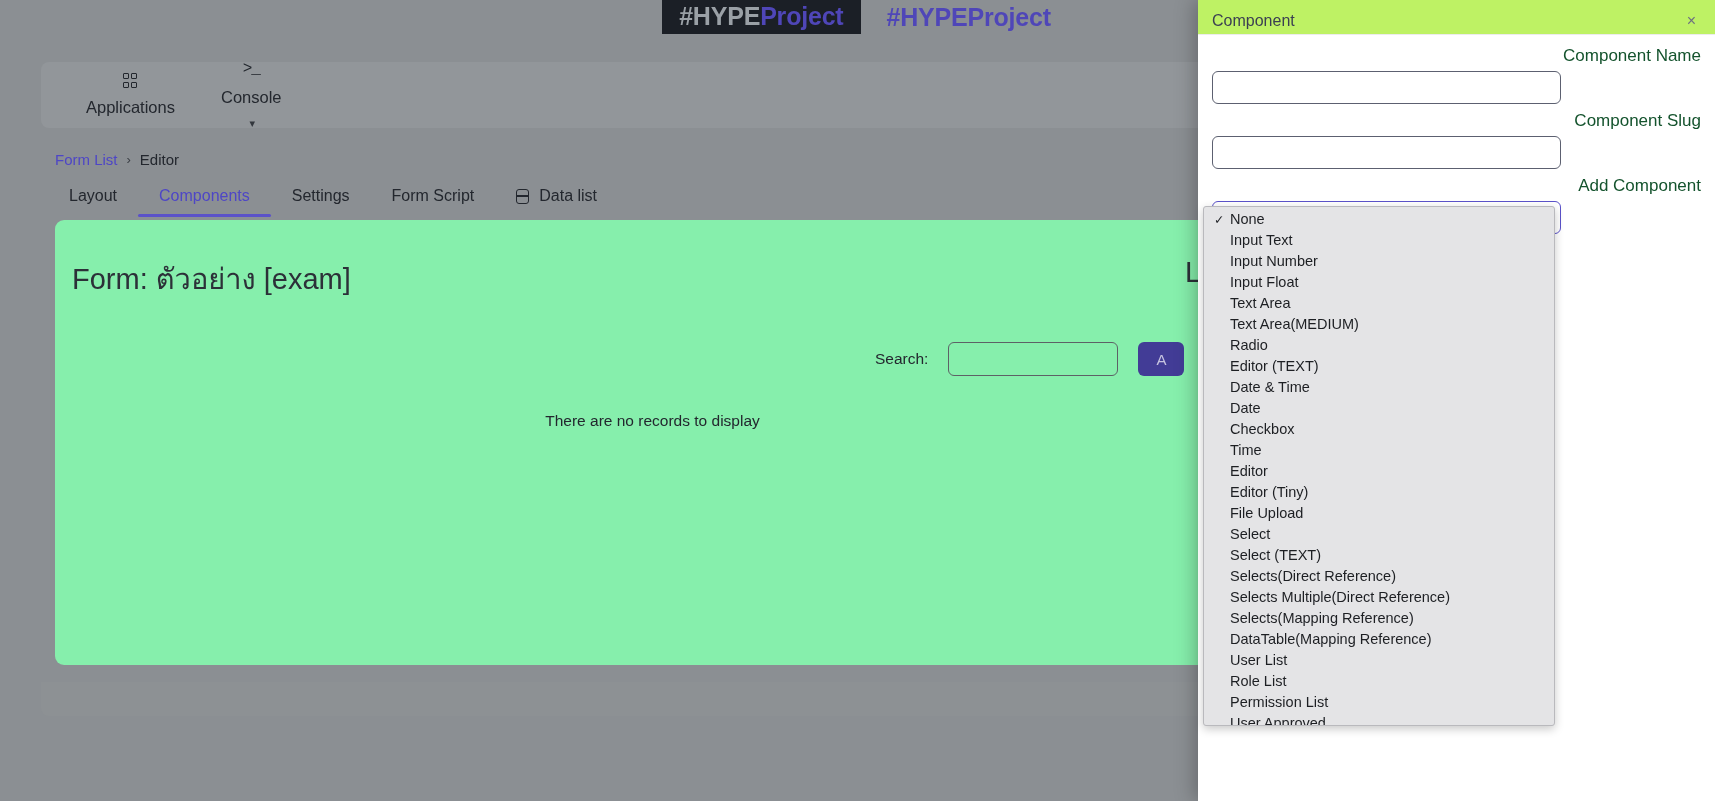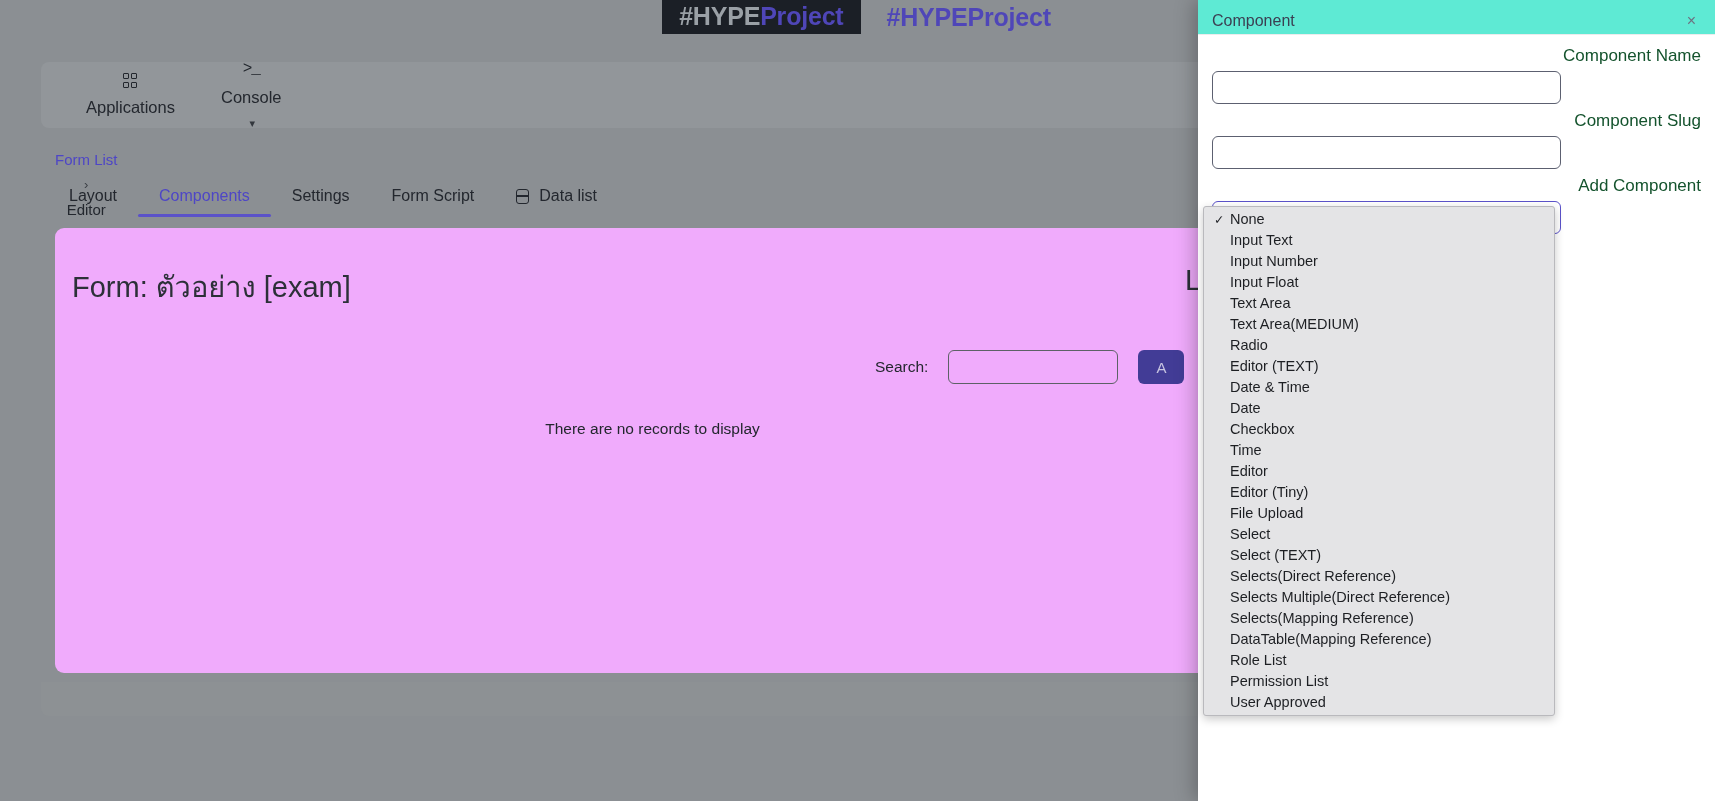--- a/index.html
+++ b/index.html
@@ -110,21 +110,20 @@
   
   .breadcrumb {
     position: absolute;
     top: 117px;
     left: 55px;
     font-size: 15px;
     display: flex;
     align-items: center;
     gap: 9px;
     color: #23272e;
-    flex-direction: column;
   }
   .breadcrumb .crumb-link { color: #4e46c6; cursor: pointer; }
   .breadcrumb .sep { color: #3b3f45; font-size: 13px; }
   .breadcrumb .crumb-current { color: #23272e; }
 
   
   .tabs {
     position: absolute;
     top: 143px;
     left: 55px;
@@ -170,25 +169,25 @@
     content: "";
     position: absolute;
     left: 0; right: 0; top: 6px;
     height: 1.5px;
     background: #23272e;
   }
 
   
   .main-card {
     position: absolute;
-    top: 194px;
+    top: 186px;
     left: 55px;
     width: 1607px;
     height: 445px;
-    background: #f0abfc;
+    background: #86efac;
     border-radius: 9px;
   }
   .form-title {
     position: absolute;
     top: 36px;
     left: 17px;
     font-size: 29px;
     color: #2c3038;
     white-space: nowrap;
   }
@@ -265,21 +264,21 @@
     top: 0;
     left: 1198px;
     width: 517px;
     height: 801px;
     background: #ffffff;
     box-shadow: -4px 0 18px rgba(0,0,0,0.25);
     z-index: 40;
   }
   .modal-header {
     height: 35px;
-    background: #5eead4;
+    background: #bef264;
     border-bottom: 1px solid #ececed;
     display: flex;
     align-items: center;
     justify-content: space-between;
     padding: 8px 17px 0 14px;
   }
   .modal-title {
     font-size: 16px;
     color: #3b3f52;
   }
@@ -532,20 +531,24 @@
           <div class="option">
             <span class="check empty">✓</span>
             <span class="option-label">Selects(Mapping Reference)</span>
           </div>
           <div class="option">
             <span class="check empty">✓</span>
             <span class="option-label">DataTable(Mapping Reference)</span>
           </div>
           <div class="option">
             <span class="check empty">✓</span>
+            <span class="option-label">User List</span>
+          </div>
+          <div class="option">
+            <span class="check empty">✓</span>
             <span class="option-label">Role List</span>
           </div>
           <div class="option">
             <span class="check empty">✓</span>
             <span class="option-label">Permission List</span>
           </div>
           <div class="option">
             <span class="check empty">✓</span>
             <span class="option-label">User Approved</span>
           </div>

